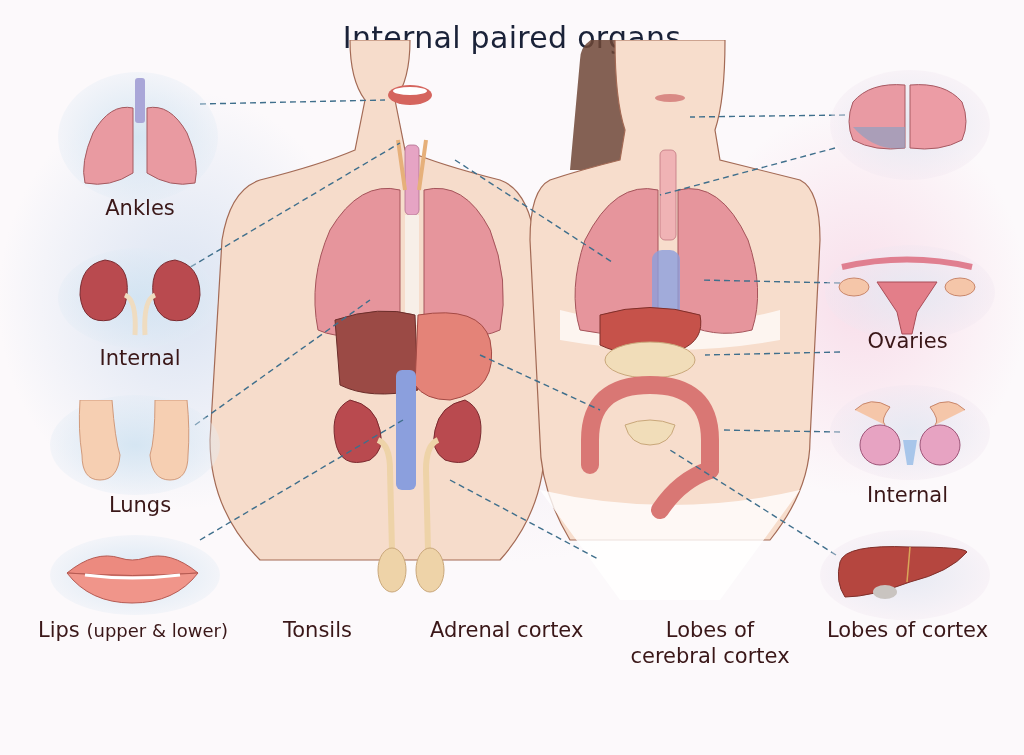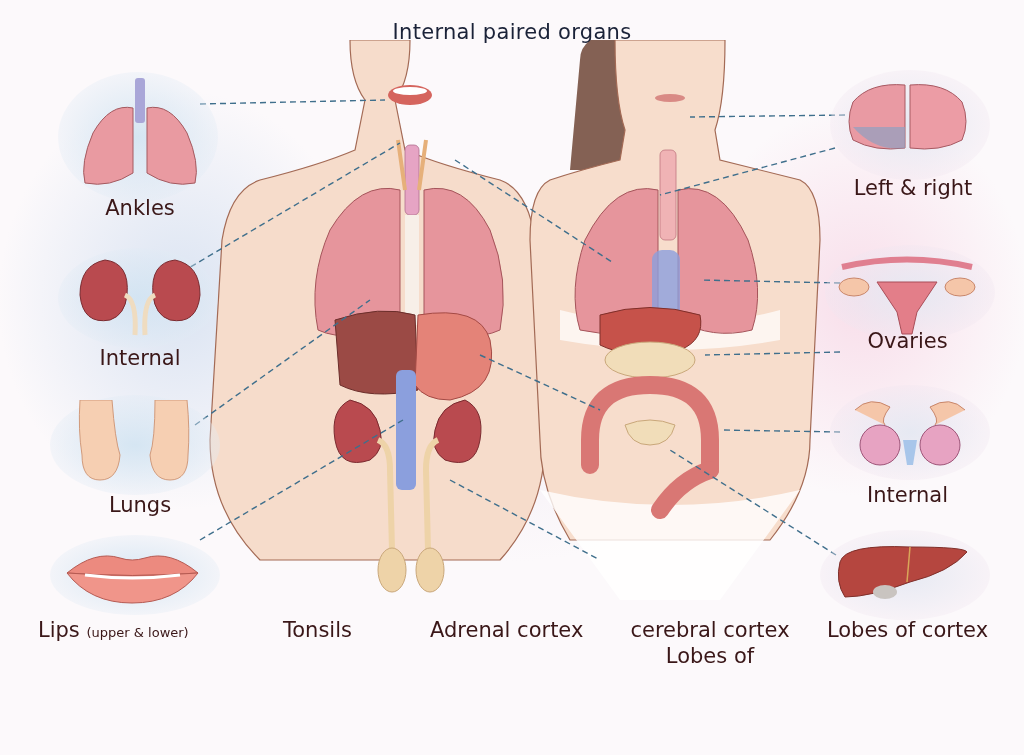--- a/index.html
+++ b/index.html
@@ -12,28 +12,28 @@
   }
   .bg-wash {
     position: absolute; inset: 0;
     background:
       radial-gradient(ellipse 260px 300px at 180px 300px, rgba(190,210,235,0.55), transparent 70%),
       radial-gradient(ellipse 240px 280px at 860px 300px, rgba(245,200,220,0.55), transparent 70%),
       radial-gradient(ellipse 300px 260px at 520px 380px, rgba(225,215,235,0.35), transparent 70%);
   }
   .title {
     position: absolute; top: 20px; left: 0; width: 1024px;
-    text-align: center; font-size: 21px; color: #1a2238;
+    text-align: center; font-size: 30px; color: #1a2238;
     letter-spacing: 0.3px;
   }
   .label {
     position: absolute; font-size: 21px; color: #3a1718; text-align: center;
     line-height: 26px; white-space: nowrap;
   }
-  .label .small { font-size: 13px; }
+  .label .small { font-size: 18px; }
   .organ-card {
     position: absolute; border-radius: 50%;
   }
   .organ-card.left { background: radial-gradient(ellipse at center, rgba(210,228,242,0.9), rgba(225,235,245,0.35) 70%, transparent 75%); }
   .organ-card.right { background: radial-gradient(ellipse at center, rgba(228,232,242,0.9), rgba(240,230,240,0.35) 70%, transparent 75%); }
   svg.connectors { position: absolute; inset: 0; pointer-events: none; }
   .figure { position: absolute; }
 </style>
 </head>
 <body>
@@ -147,21 +147,20 @@
   <span class="small">(upper &amp; lower)</span>
 </div>
 
 <div class="organ-card right" style="left:830px;top:70px;width:160px;height:110px"></div>
 <svg style="position:absolute;left:845px;top:82px" width="125" height="70" viewBox="0 0 125 70">
   <path d="M60 3 Q25 0 8 20 Q0 40 8 58 Q30 70 60 66 Z" fill="#e99aa3" stroke="#a75a63" stroke-width="1"></path>
   <path d="M8 45 Q30 70 60 66 L60 45 Z" fill="#8fa0c0" opacity="0.7"></path>
   <path d="M65 3 Q100 0 117 20 Q125 40 117 58 Q95 70 65 66 Z" fill="#ec9ca5" stroke="#a75a63" stroke-width="1"></path>
 </svg>
 <div class="label" style="left:828px;top:175px;width:170px">
-  <div>Left &amp; right</div>
 </div>
 
 <div class="organ-card right" style="left:825px;top:245px;width:170px;height:95px"></div>
 <svg style="position:absolute;left:832px;top:252px" width="150" height="85" viewBox="0 0 150 85">
   <path d="M10 15 Q75 0 140 15" stroke="#e07f90" stroke-width="6" fill="none"></path>
   <ellipse cx="22" cy="35" rx="15" ry="9" fill="#f5c6a9" stroke="#c9866a" stroke-width="1"></ellipse>
   <ellipse cx="128" cy="35" rx="15" ry="9" fill="#f5c6a9" stroke="#c9866a" stroke-width="1"></ellipse>
   <path d="M45 30 L105 30 L85 60 L80 82 L70 82 L65 60 Z" fill="#e37e89" stroke="#a94d58" stroke-width="1"></path>
 </svg>
 <div class="label" style="left:840px;top:328px;width:135px">Ovaries</div>
@@ -180,15 +179,15 @@
 <svg style="position:absolute;left:835px;top:542px" width="135" height="65" viewBox="0 0 135 65">
   <path d="M5 20 Q10 2 75 5 Q130 5 132 10 Q115 30 75 40 Q35 55 10 55 Q0 40 5 20 Z" fill="#b5463f" stroke="#7f2f2a" stroke-width="1"></path>
   <line x1="75" y1="5" x2="72" y2="40" stroke="#d9a659" stroke-width="1.5"></line>
   <ellipse cx="50" cy="50" rx="12" ry="7" fill="#c9c4c0"></ellipse>
 </svg>
 <div class="label" style="left:820px;top:617px;width:175px">Lobes of cortex</div>
 
 <div class="label" style="left:283px;top:617px">Tonsils</div>
 <div class="label" style="left:430px;top:617px">Adrenal cortex</div>
 <div class="label" style="left:625px;top:617px;width:170px">
+  <div>Lobes of</div>
   <div>cerebral cortex</div>
-  <div>Lobes of</div>
 </div>
 
 </body></html>

